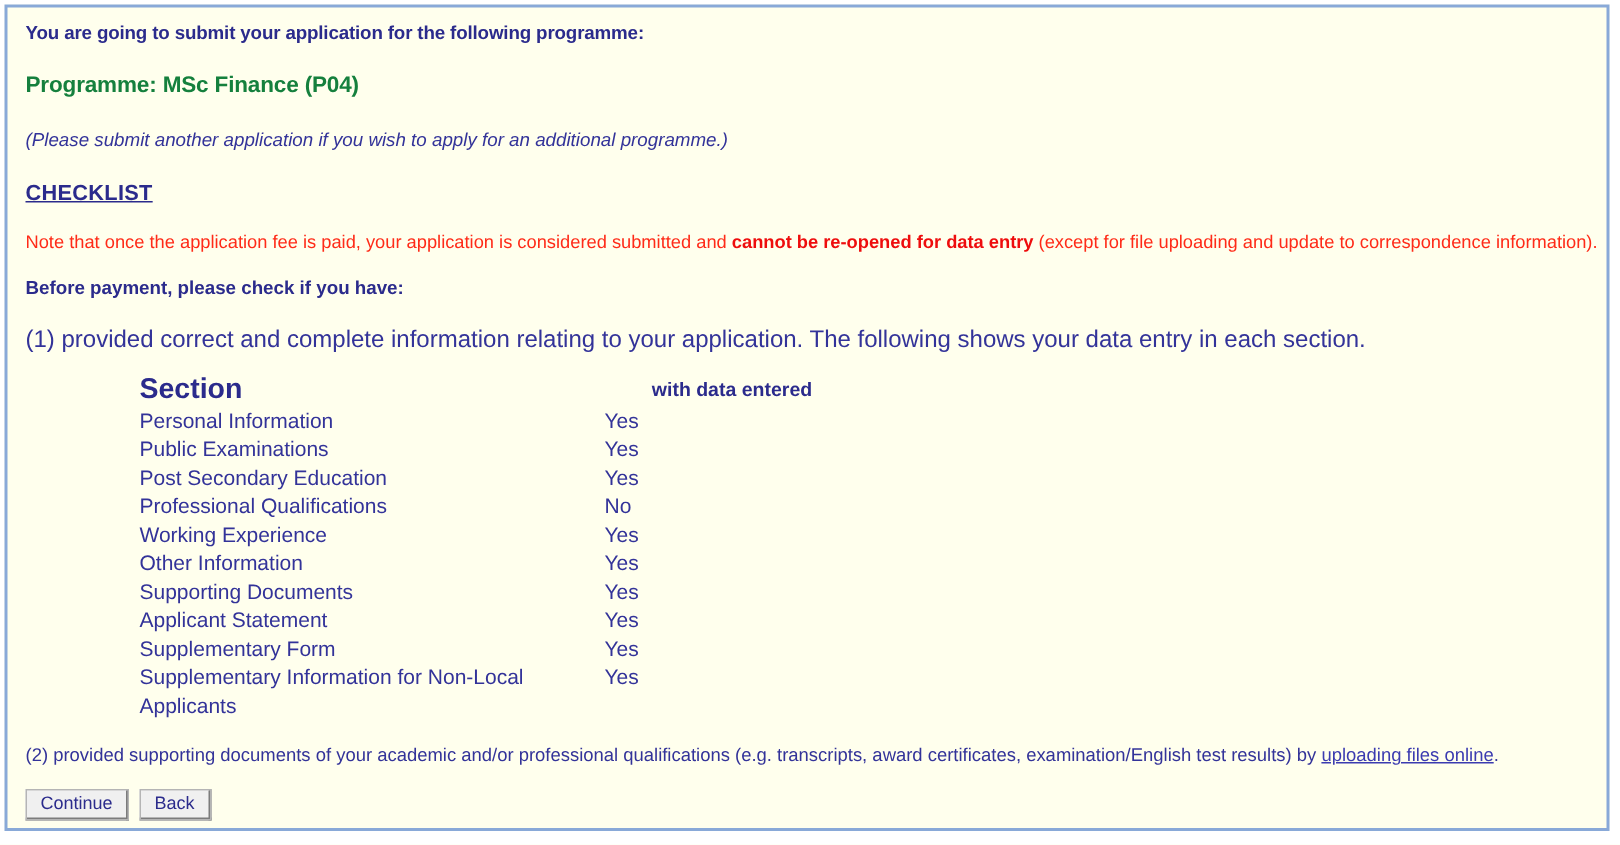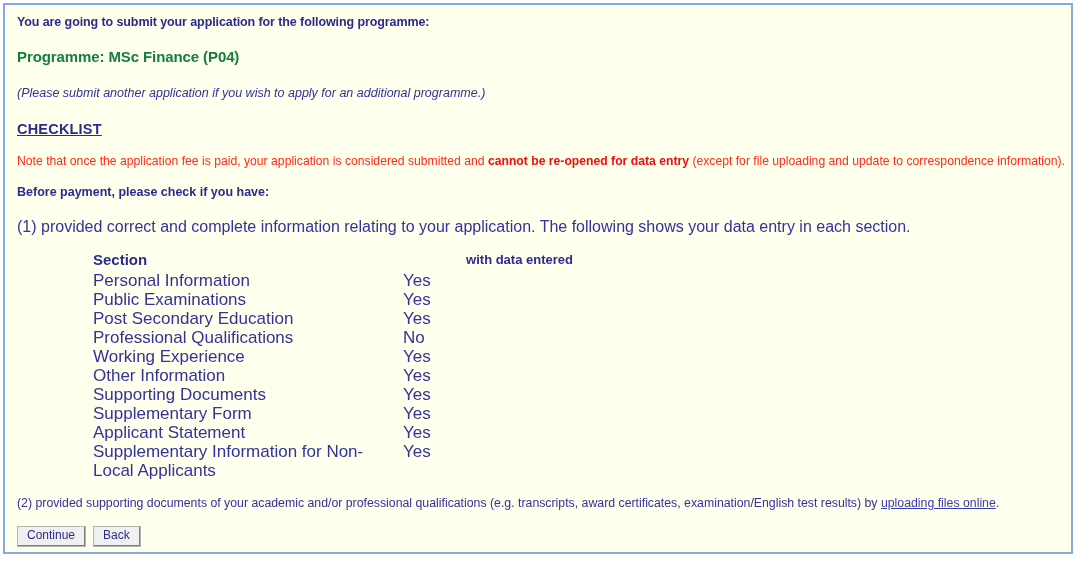--- a/index.html
+++ b/index.html
@@ -93,38 +93,38 @@
 
   
   table.section-table {
     border-collapse: collapse;
     margin: 14px 0 0 78px;
     width: 480px;
   }
   table.section-table th,
   table.section-table td {
     padding: 0;
-    font-size: 17px;
+    font-size: 14px;
     line-height: 19px;
     color: #333399;
     font-weight: normal;
     text-align: left;
     vertical-align: top;
   }
   table.section-table th.th-section {
     font-weight: bold;
     color: #2b2b8c;
-    font-size: 15px;
+    font-size: 19px;
     padding-bottom: 2px;
   }
   table.section-table th.th-entered {
     font-weight: bold;
     color: #2b2b8c;
     font-size: 13px;
-    text-align: right;
+    text-align: center;
     width: 170px;
     padding-bottom: 2px;
   }
   table.section-table td.td-value {
     text-align: left;
     width: 170px;
   }
 
   .line-item2 {
     font-size: 12.3px;
@@ -213,25 +213,25 @@
         </tr>
         <tr>
           <td>Other Information</td>
           <td class="td-value">Yes</td>
         </tr>
         <tr>
           <td>Supporting Documents</td>
           <td class="td-value">Yes</td>
         </tr>
         <tr>
+          <td>Applicant Statement</td>
+          <td class="td-value">Yes</td>
+        </tr>
+        <tr>
           <td>Supplementary Form</td>
-          <td class="td-value">Yes</td>
-        </tr>
-        <tr>
-          <td>Applicant Statement</td>
           <td class="td-value">Yes</td>
         </tr>
         <tr>
           <td>Supplementary Information for Non-Local Applicants</td>
           <td class="td-value">Yes</td>
         </tr>
       </tbody>
     </table>
 
     <div class="line-item2">

